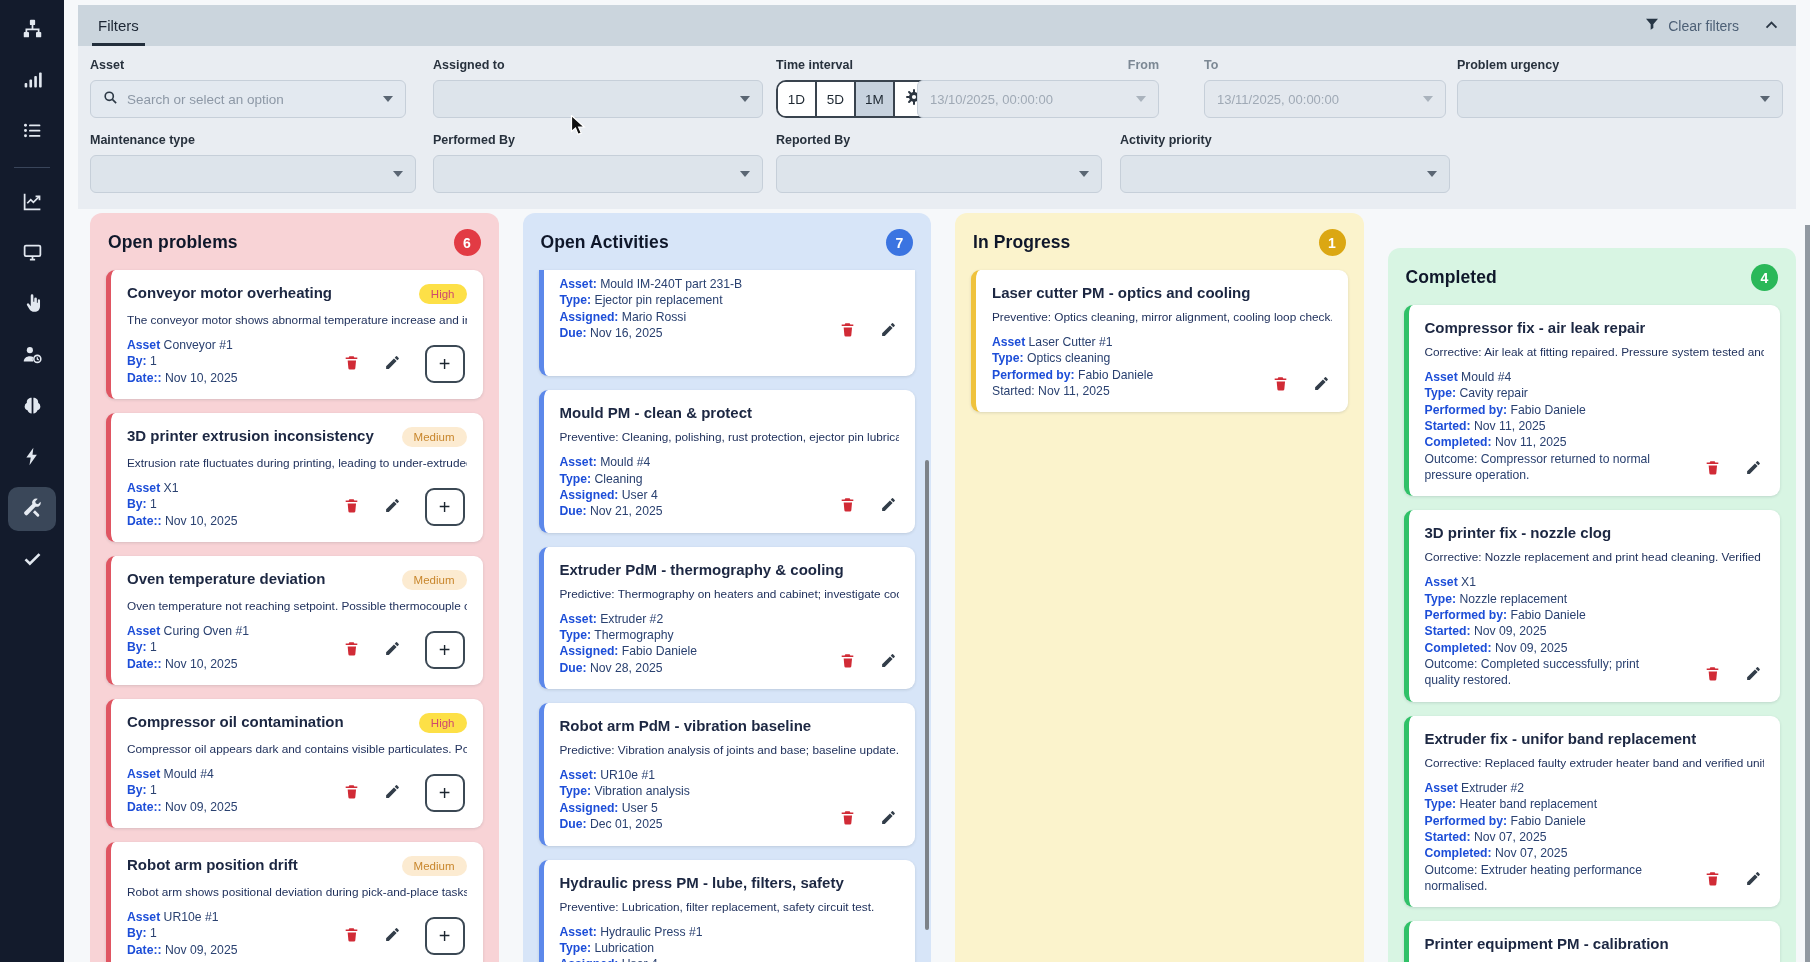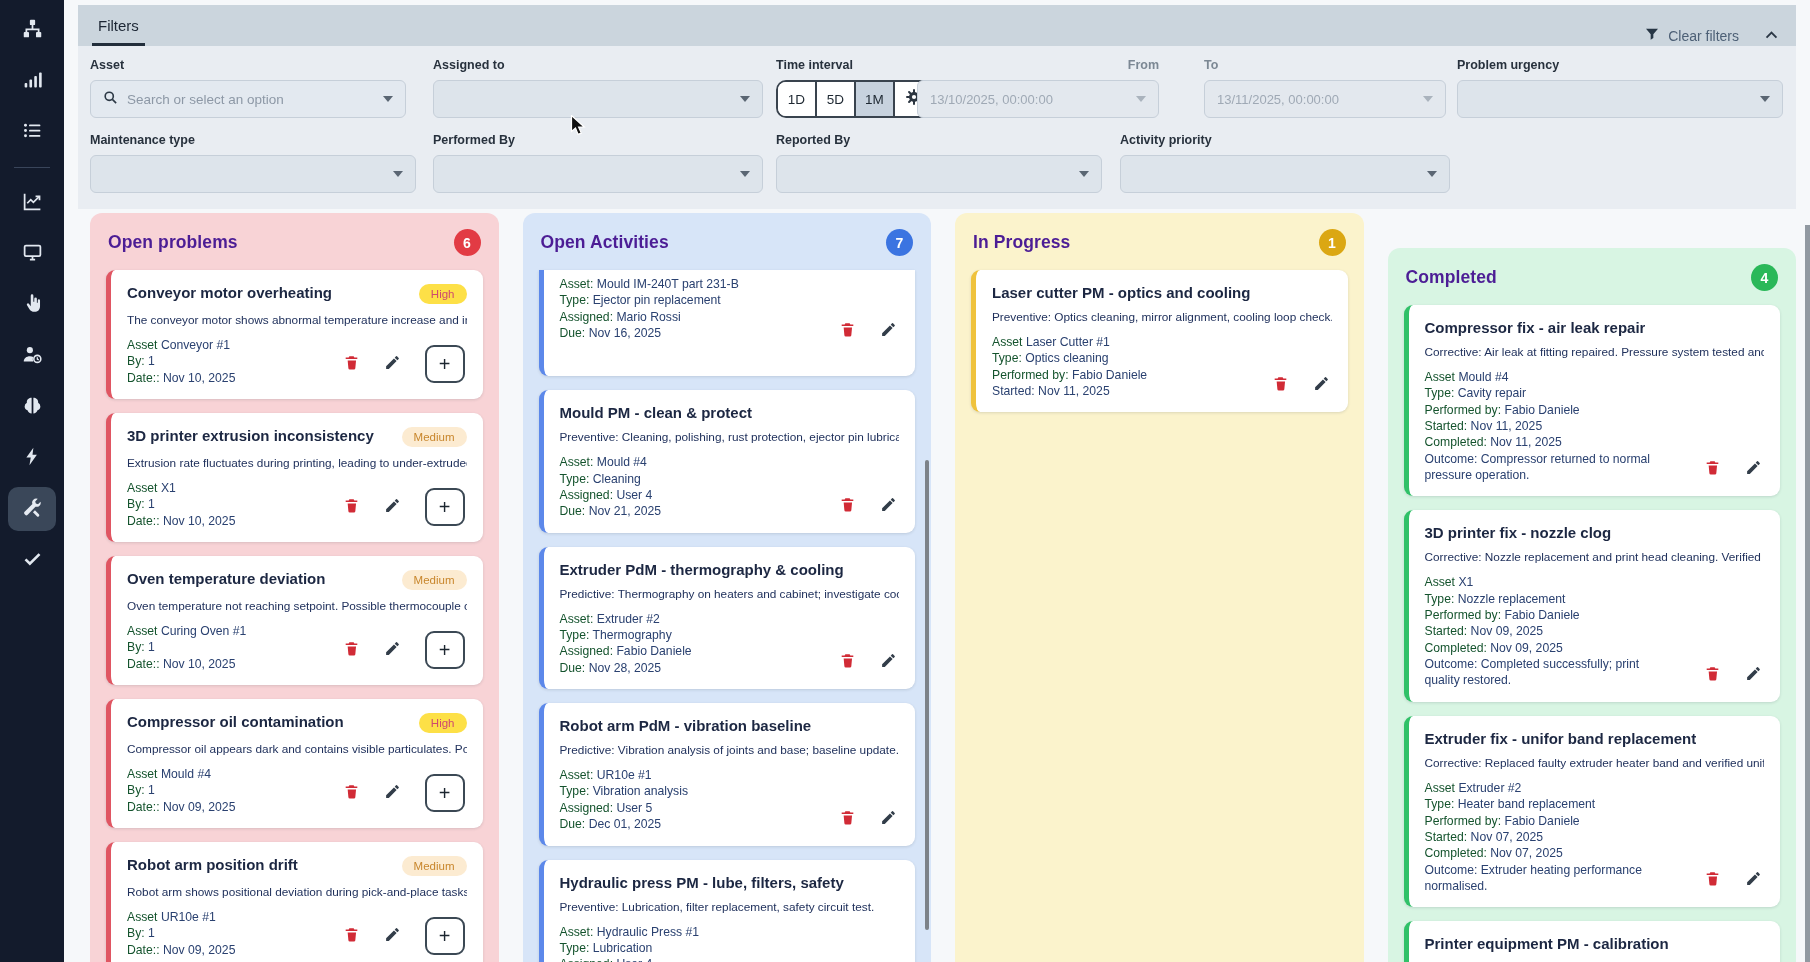--- a/index.html
+++ b/index.html
@@ -11,21 +11,21 @@
   .side-item { width:48px; height:44px; display:flex; align-items:center; justify-content:center; margin-bottom:7px; border-radius:10px; cursor:pointer; }
   .side-item svg { width:21px; height:21px; }
   .side-item.active { background:#3a4759; }
   .side-divider { width:36px; height:1px; background:#39455a; margin:6px 0 13px 0; }
 
   
   .filter-panel { position:absolute; left:78px; top:5px; width:1718px; z-index:5; }
   .tab-bar { height:41px; background:#cbd5dd; display:flex; align-items:center; position:relative; }
   .filters-tab { margin-left:14px; height:100%; display:flex; align-items:center; padding:0 6px; font-size:15px; color:#1c2634; position:relative; cursor:pointer; }
   .filters-tab::after { content:""; position:absolute; left:0; right:0; bottom:0; height:3px; background:#222e3b; }
-  .tabbar-right { position:absolute; right:16px; top:0; height:100%; display:flex; align-items:center; gap:10px;margin-top:10px; }
+  .tabbar-right { position:absolute; right:16px; top:0; height:100%; display:flex; align-items:center; gap:10px; }
   .clear-filters { display:flex; align-items:center; gap:8px; font-size:14px; color:#4d6076; cursor:pointer; }
   .chev-up { margin-left:14px; cursor:pointer; display:flex; }
   .panel-body { position:relative; height:163px; background:#e9edf2; }
   .ffield { position:absolute; }
   .flab { font-size:12.5px; font-weight:bold; color:#27313d; margin-bottom:8px; display:block; }
   .flab.dim { color:#7c8894; }
   .fbox { height:38px; background:#dde4eb; border:1px solid #c6cfd9; border-radius:6px; display:flex; align-items:center; padding:4px 12px; position:relative; }
   .fbox .caret { position:absolute; right:12px; width:0; height:0; border-left:5px solid transparent; border-right:5px solid transparent; border-top:6px solid #5a6673; }
   .fbox.searchbox { background:#e3e9f0; }
   .fbox.searchbox input { border:none; outline:none; background:transparent; font-size:13.5px; color:#2a3440; width:85%; margin-left:9px; font-family:"Liberation Sans",sans-serif; }
@@ -35,21 +35,21 @@
   .fbox.disabled .caret { border-top-color:#aab3bd; }
   .ti-group { display:flex; border:2px solid #39434e; border-radius:10px; overflow:hidden; background:#fff; height:38px; }
   .ti-btn { width:39px; display:flex; align-items:center; justify-content:center; font-size:13.5px; color:#1e2832; border-right:2px solid #39434e; background:#fff; cursor:pointer; }
   .ti-btn.selected { background:#c7d2de; }
   .ti-gear { width:37px; display:flex; align-items:center; justify-content:center; background:#fff; cursor:pointer; }
 
   
   .board { position:absolute; left:90px; top:213px; width:1706px; height:749px; display:grid; grid-template-columns:repeat(4,1fr); gap:24px; overflow:hidden; }
   .col { border-radius:12px 12px 0 0; padding:14px 16px; overflow:hidden; position:relative; }
   .col-head { display:flex; align-items:center; justify-content:space-between; margin:2px 2px 14px 2px; }
-  .col-title { font-size:17.5px; font-weight:bold; color:#4c1d95; letter-spacing:.1px; }
+  .col-title { font-size:17.5px; font-weight:bold; color:#0f172a; letter-spacing:.1px; }
   .col-badge { min-width:27px; height:27px; border-radius:50%; color:#fff; font-size:14px; font-weight:bold; display:flex; align-items:center; justify-content:center; }
   .col-problems { background:#f8d3d6; }
   .col-activities { background:#d7e5f8; }
   .col-progress { background:#fbf3cc; }
   .col-completed { background:#d8f5e3;margin-top:35px; }
 
   .card { background:#fff; border-radius:9px; padding:14px 16px 13px 16px; margin-bottom:14px; position:relative; box-shadow:0 1px 3px rgba(30,40,60,.14); }
   .col-problems .card { border-left:5px solid #e05562; }
   .col-activities .card { border-left:5px solid #5c88ea; }
   .col-progress .card { border-left:5px solid #efc23c; }
@@ -57,21 +57,21 @@
   .card.clipped-top { border-radius:0 0 9px 9px; padding-top:6px; }
 
   .card-top { display:flex; align-items:flex-start; justify-content:space-between; margin-bottom:9px; }
   .card-title { font-size:15px; font-weight:bold; color:#1c2742; white-space:nowrap; overflow:hidden; }
   .pr-badge { font-size:11.5px; padding:4px 12px; border-radius:12px; white-space:nowrap; margin-left:8px; }
   .pr-badge.high { background:#fde047; color:#cf4a6e; }
   .pr-badge.medium { background:#fcebd1; color:#c8862c; }
   .card-desc { font-size:11.8px; color:#20315c; margin-bottom:10px; white-space:nowrap; overflow:hidden; }
   .fields { max-width:242px; }
   .frow { font-size:12.2px; line-height:1.34; color:#2a4170; }
-  .flabel { font-weight:normal; color:#14532d; }
+  .flabel { font-weight:bold; color:#1d4ed8; }
   .flabel.plain { font-weight:normal; color:#2a4170; }
   .actions { position:absolute; right:18px; bottom:16px; display:flex; align-items:center; gap:24px; }
   .icon-btn { background:none; border:none; cursor:pointer; display:flex; padding:0; }
   .plus-btn { width:40px; height:38px; border:2px solid #3b4854; border-radius:9px; background:#fff; font-size:20px; color:#1c2630; cursor:pointer; display:flex; align-items:center; justify-content:center; font-family:"Liberation Sans",sans-serif; }
 
   
   .oa-scroll { position:absolute; right:2px; top:247px; width:4px; height:470px; background:#7c8289; border-radius:2px; z-index:6; }
   .page-scroll { position:absolute; right:0; top:225px; width:5px; height:737px; background:#9199a1; z-index:40; }
 
   .cursor { position:absolute; left:570px; top:115px; z-index:99; pointer-events:none; }

